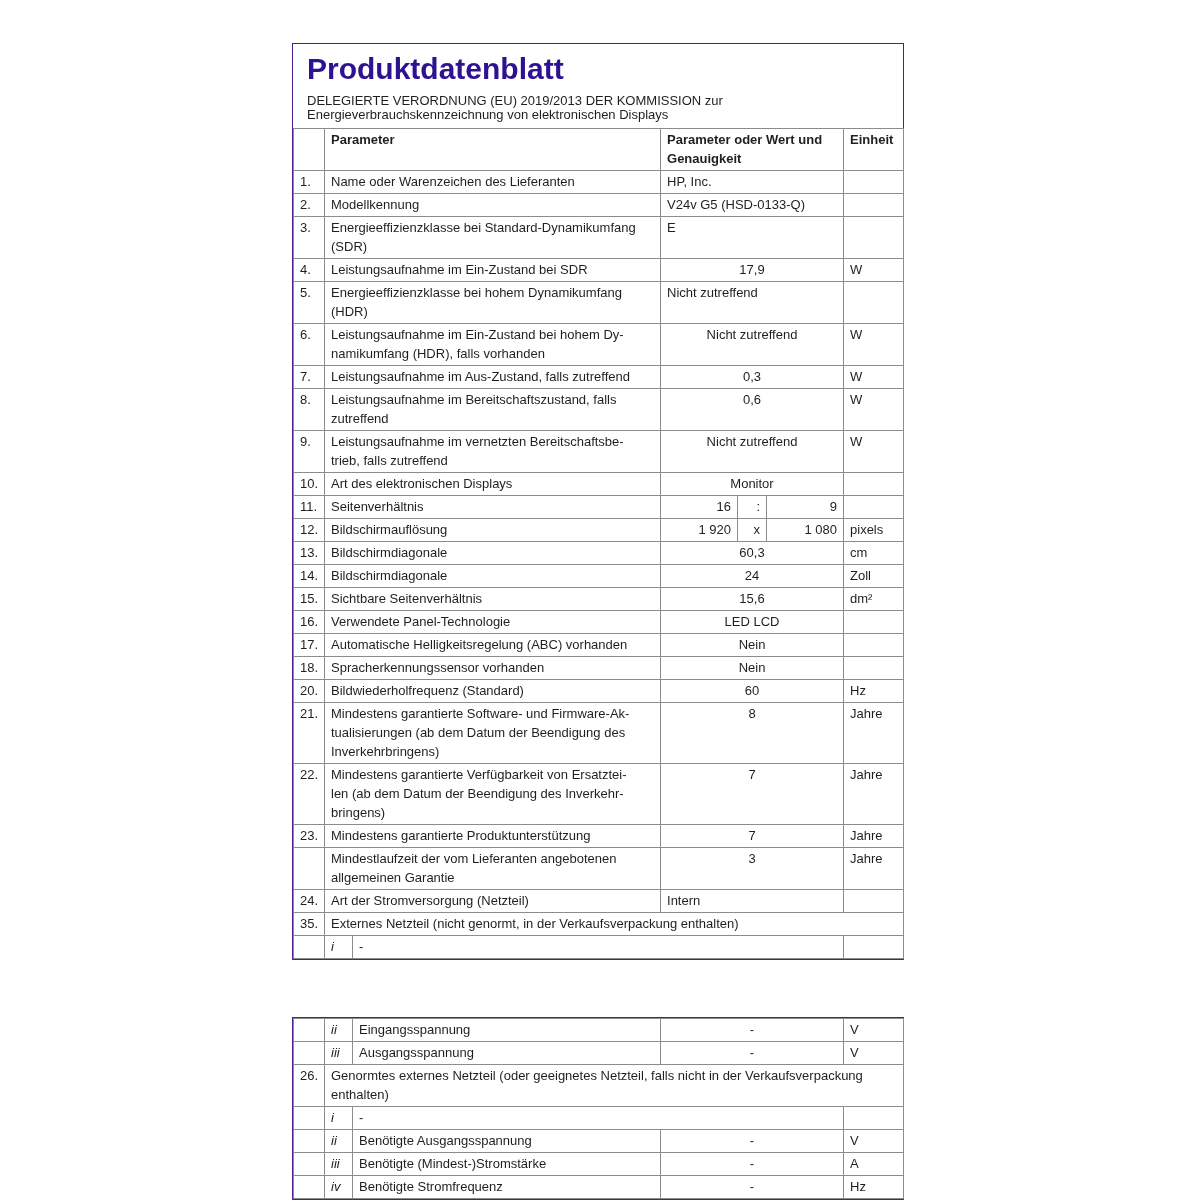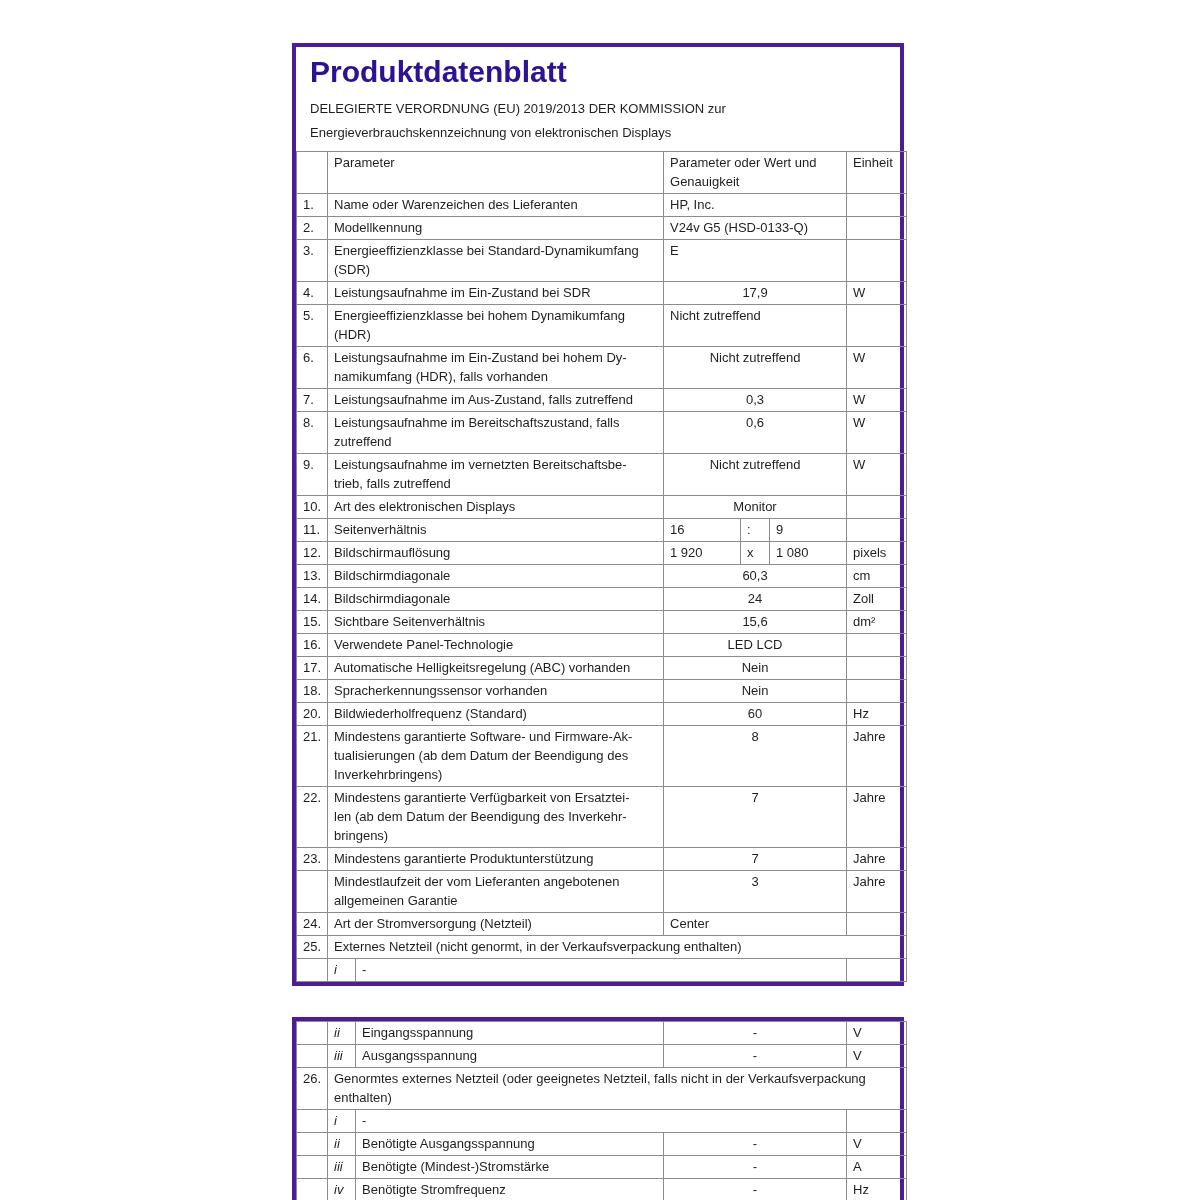--- a/index.html
+++ b/index.html
@@ -13,39 +13,39 @@
     width: 1200px;
     height: 1200px;
     background: #ffffff;
     overflow: hidden;
   }
   .doc-box {
     position: absolute;
     left: 292px;
     width: 612px;
     box-sizing: border-box;
-    border: 4px solid #4c1d95;
+    border: 1px solid #4c1d95;
     background: #ffffff;
   }
   #box1 { top: 43px; }
   #box2 { top: 1017px; }
 
   .title-block {
     padding: 8px 14px 6px 14px;
   }
   .doc-title {
     font-size: 30px;
     font-weight: bold;
     letter-spacing: 0px;
     margin: 0 0 8px 0;
     color: #2d1292;
   }
   .doc-subtitle {
     font-size: 13px;
-    line-height: 24px;
+    line-height: 14px;
     color: #1f1f1f;
     white-space: pre-line;
   }
 
   table.data-table {
     width: 100%;
     border-collapse: collapse;
     table-layout: fixed;
   }
   table.data-table td {
@@ -55,22 +55,22 @@
     color: #1f1f1f;
     padding: 1px 6px 2px 6px;
     vertical-align: top;
     overflow: hidden;
   }
   td.c-num   { padding-left: 5px; padding-right: 2px; }
   td.c-roman { font-style: italic; }
   .cell-text { white-space: pre-line; }
   .al { text-align: left; }
   .ar { text-align: center; }
-  .ac { text-align: left; }
-  .bold { font-weight: normal; }
+  .ac { text-align: right; }
+  .bold { font-weight: bold; }
 </style>
 </head>
 <body>
 
 <div id="canvas">
 
   <div id="box1" class="doc-box">
     <div class="title-block">
       <div class="doc-title" id="doc-title" style="color: rgb(45, 18, 146);">Produktdatenblatt</div>
       <div class="doc-subtitle cell-text">DELEGIERTE VERORDNUNG (EU) 2019/2013 DER KOMMISSION zur
@@ -242,25 +242,25 @@
           <tr>
             <td class="c-num al"><span class="cell-text"></span></td>
             <td colspan="2" class="al"><span class="cell-text">Mindestlaufzeit der vom Lieferanten angebotenen
 allgemeinen Garantie</span></td>
             <td colspan="3" class="ar"><span class="cell-text">3</span></td>
             <td class="al"><span class="cell-text">Jahre</span></td>
           </tr>
           <tr>
             <td class="c-num al"><span class="cell-text">24.</span></td>
             <td colspan="2" class="al"><span class="cell-text">Art der Stromversorgung (Netzteil)</span></td>
-            <td colspan="3" class="al"><span class="cell-text">Center</span></td>
-            <td class="al"><span class="cell-text"></span></td>
-          </tr>
-          <tr>
-            <td class="c-num al"><span class="cell-text">25.</span></td>
+            <td colspan="3" class="al"><span class="cell-text">Intern</span></td>
+            <td class="al"><span class="cell-text"></span></td>
+          </tr>
+          <tr>
+            <td class="c-num al"><span class="cell-text">35.</span></td>
             <td colspan="6" class="al"><span class="cell-text">Externes Netzteil (nicht genormt, in der Verkaufsverpackung enthalten)</span></td>
           </tr>
           <tr>
             <td class="c-num al"><span class="cell-text"></span></td>
             <td class="c-roman al"><span class="cell-text">i</span></td>
             <td colspan="4" class="al"><span class="cell-text">-</span></td>
             <td class="al"><span class="cell-text"></span></td>
           </tr>
         </tbody>
     </table>

